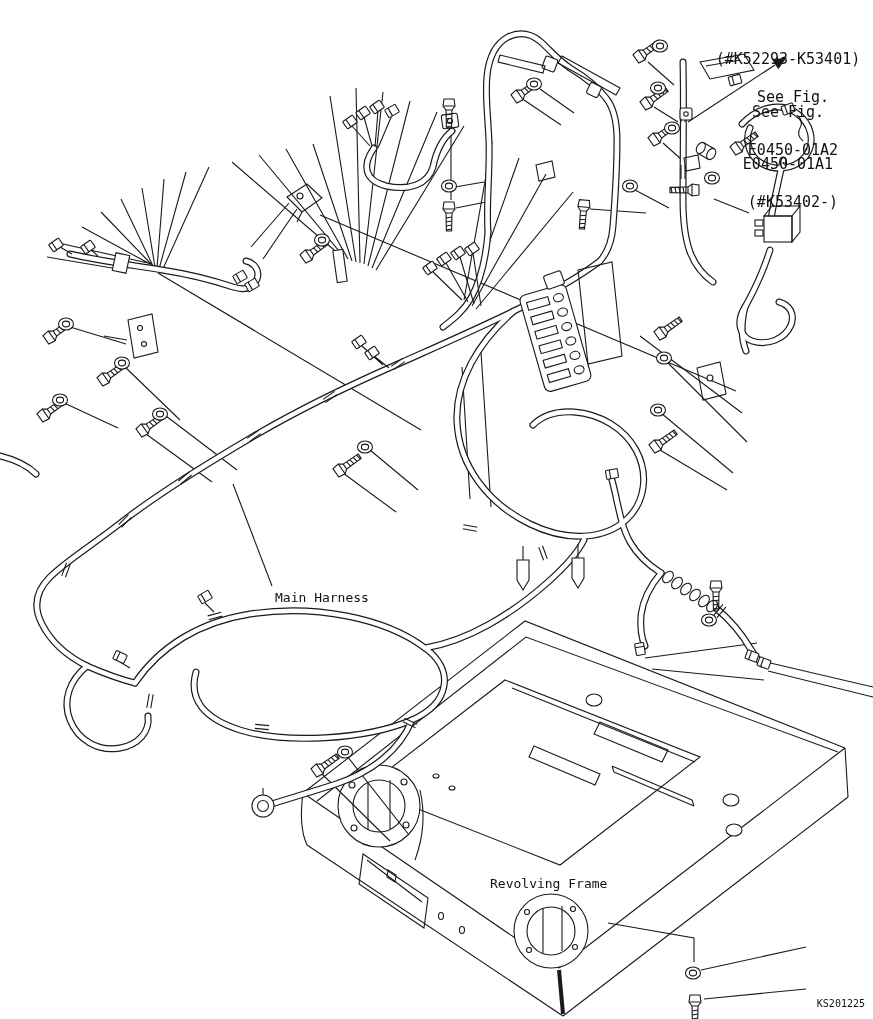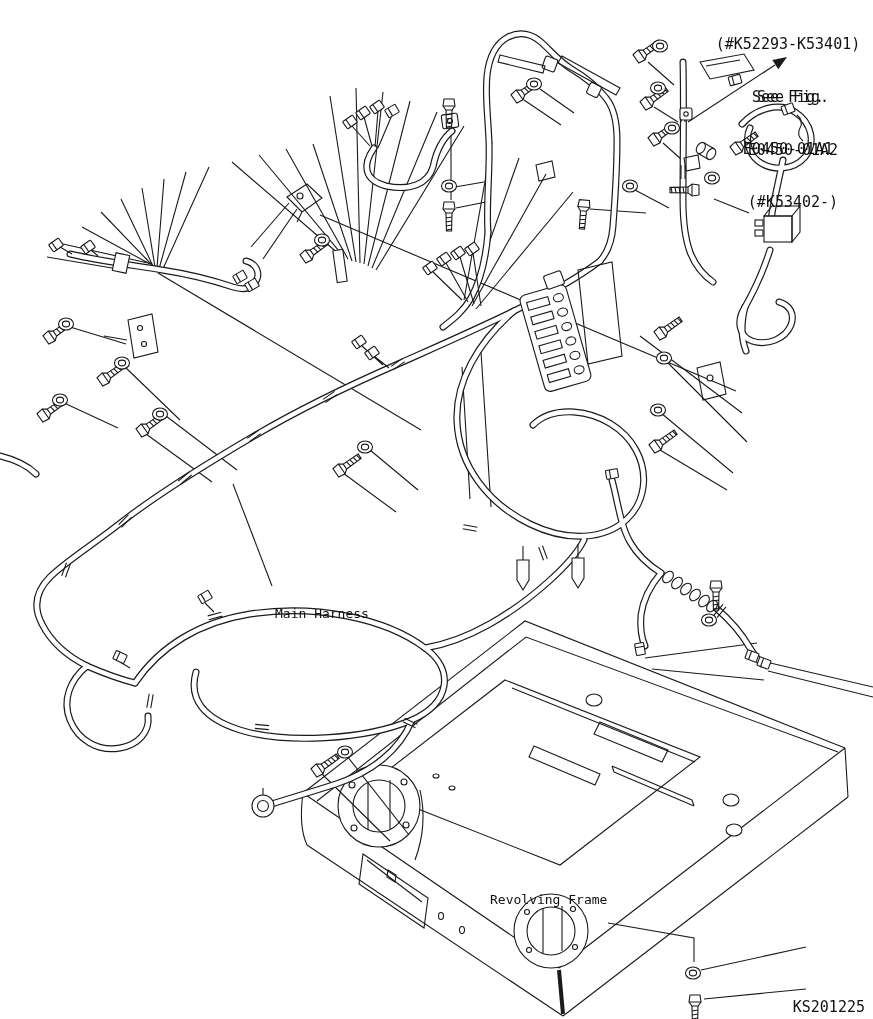--- a/index.html
+++ b/index.html
@@ -1,25 +1,25 @@
 <!DOCTYPE html>
 <html><head>
 <meta charset="utf-8">
 <style>
   html,body{margin:0;padding:0;background:#888;}
   .canvas{position:relative;width:873px;height:1019px;background:#fff;overflow:hidden;
           font-family:"DejaVu Sans Mono","Liberation Mono",monospace;color:#111;}
   .canvas svg{position:absolute;left:0;top:0;}
   .note{position:absolute;text-align:center;font-size:15px;line-height:17.5px;white-space:pre;}
-  .note1{top:1px;right:5px;width:160px;}
+  .note1{top:16px;right:5px;width:160px;}
   .note2{top:54px;right:0px;width:160px;}
-  .lbl{position:absolute;font-size:13px;white-space:pre;margin-top:16px;}
+  .lbl{position:absolute;font-size:13px;white-space:pre;}
   .lbl-main{left:275px;top:590px;}
   .lbl-frame{left:490px;top:876px;}
-  .lbl-code{position:absolute;font-size:15px;right:8px;top:998px;white-space:pre;}
+  .lbl-code{position:absolute;font-size:10px;right:8px;top:998px;white-space:pre;}
   .thin{stroke:#1a1a1a;stroke-width:1.1;fill:none;}
   .tubeO{stroke:#1a1a1a;stroke-width:7;fill:none;stroke-linecap:round;}
   .tubeI{stroke:#fff;stroke-width:4.6;fill:none;stroke-linecap:round;}
   .wh{fill:#fff;stroke:#1a1a1a;stroke-width:1.1;}
   .blk{fill:#1a1a1a;stroke:none;}
   .thick{stroke:#1a1a1a;stroke-width:4;fill:none;}
 </style>
 </head>
 <body>
 

